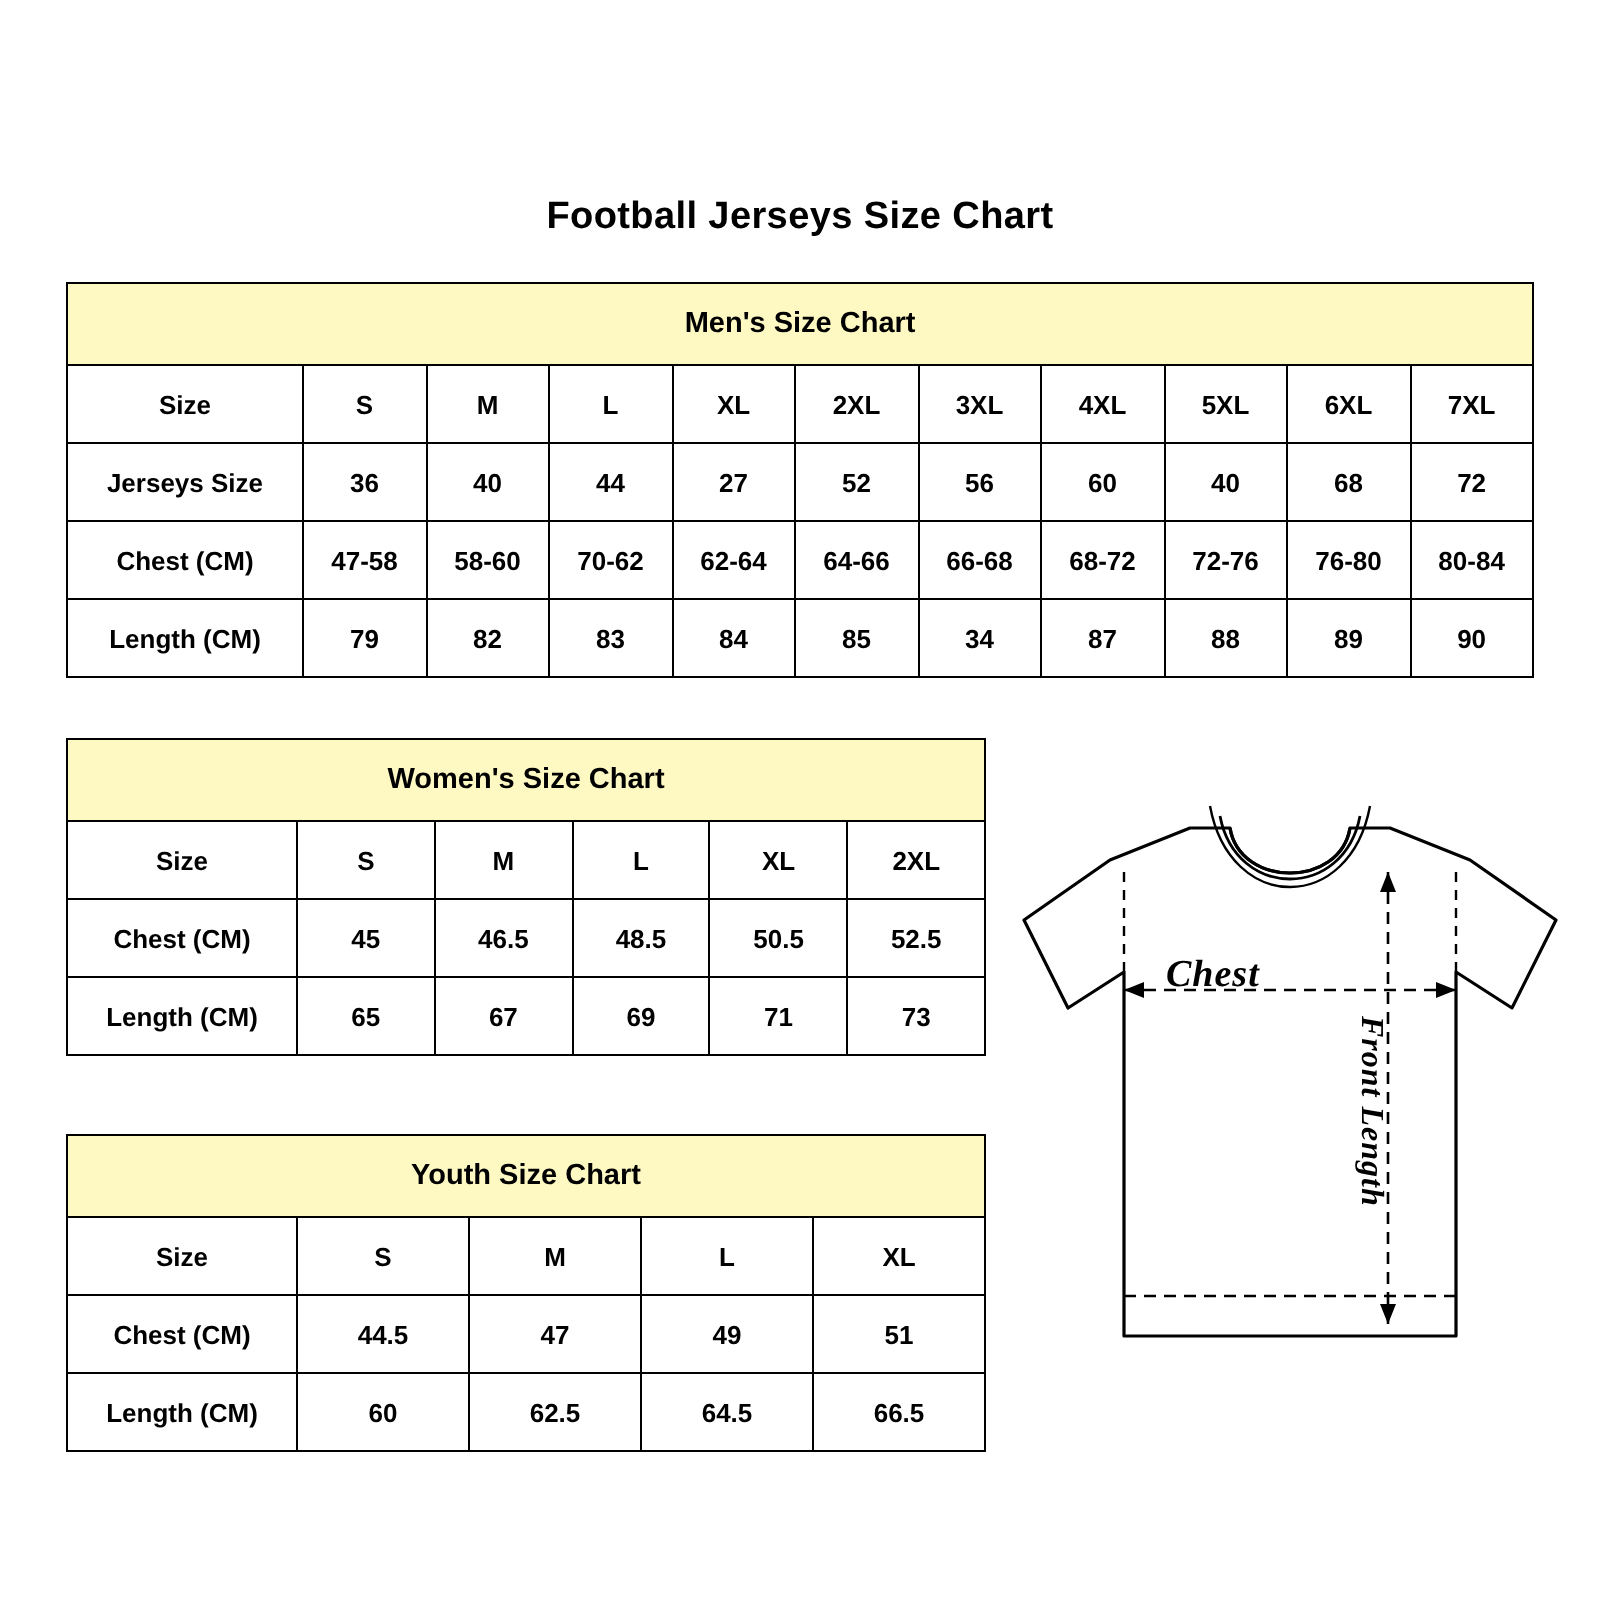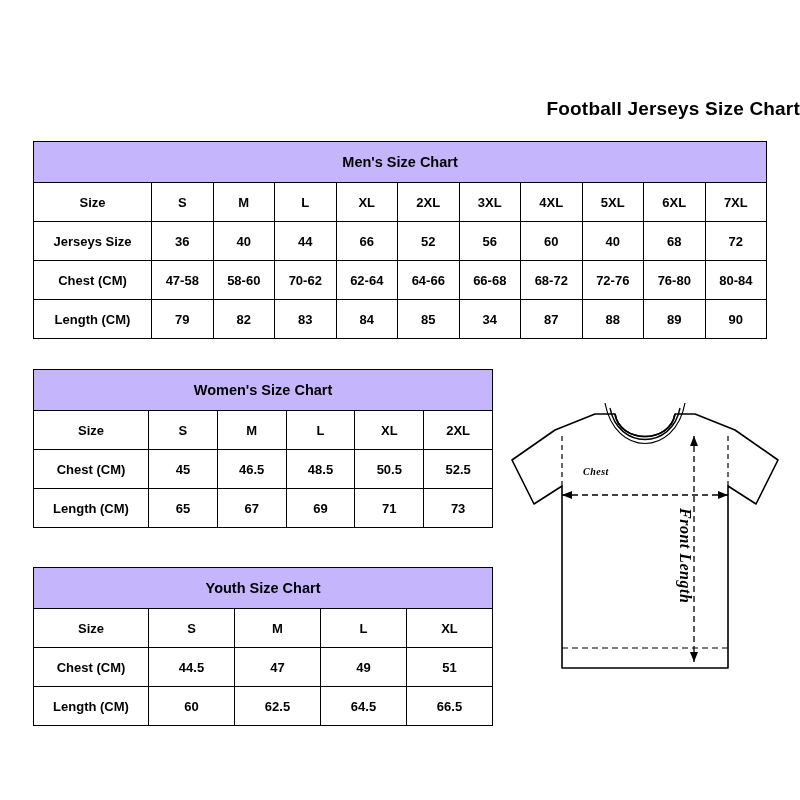--- a/index.html
+++ b/index.html
@@ -20,21 +20,21 @@
     position: absolute;
     left: 0; top: 0;
     width: 800px; height: 800px;
   }
 
   .title {
     position: absolute;
     left: 0;
     top: 98px;
     width: 800px;
-    text-align: right;
+    text-align: center;
     font-size: 19px;
     font-weight: bold;
     letter-spacing: 0.2px;
   }
 
   table.chart {
     border-collapse: collapse;
     table-layout: fixed;
     position: absolute;
     background: #ffffff;
@@ -42,21 +42,21 @@
   table.chart td, table.chart th {
     border: 1px solid #000000;
     text-align: center;
     vertical-align: middle;
     font-weight: bold;
     font-size: 13px;
     padding: 0;
     height: 38px;
   }
   table.chart th.section-head {
-    background: #c4b5fd;
+    background: #fef9c3;
     font-size: 14.5px;
     height: 40px;
   }
   td.rowlabel {
     font-size: 13px;
   }
 
   
   #mens-table {
     left: 33px;
@@ -92,25 +92,25 @@
     left: 500px;
     top: 400px;
     width: 290px;
     height: 310px;
   }
   .diagram svg { display: block; }
 
   .label-chest {
     position: absolute;
     left: 583px;
-    top: 466px;
+    top: 477px;
     font-family: "Liberation Serif", serif;
     font-style: italic;
     font-weight: bold;
-    font-size: 10px;
+    font-size: 19px;
     letter-spacing: 0.5px;
   }
   .label-front-length {
     position: absolute;
     left: 676px;
     top: 508px;
     font-family: "Liberation Serif", serif;
     font-style: italic;
     font-weight: bold;
     font-size: 16px;
@@ -156,21 +156,21 @@
         <td>4XL</td>
         <td>5XL</td>
         <td>6XL</td>
         <td>7XL</td>
       </tr>
       <tr>
         <td class="rowlabel">Jerseys Size</td>
         <td>36</td>
         <td>40</td>
         <td>44</td>
-        <td>66</td>
+        <td>27</td>
         <td>52</td>
         <td>56</td>
         <td>60</td>
         <td>40</td>
         <td>68</td>
         <td>72</td>
       </tr>
       <tr>
         <td class="rowlabel">Chest (CM)</td>
         <td>47-58</td>

